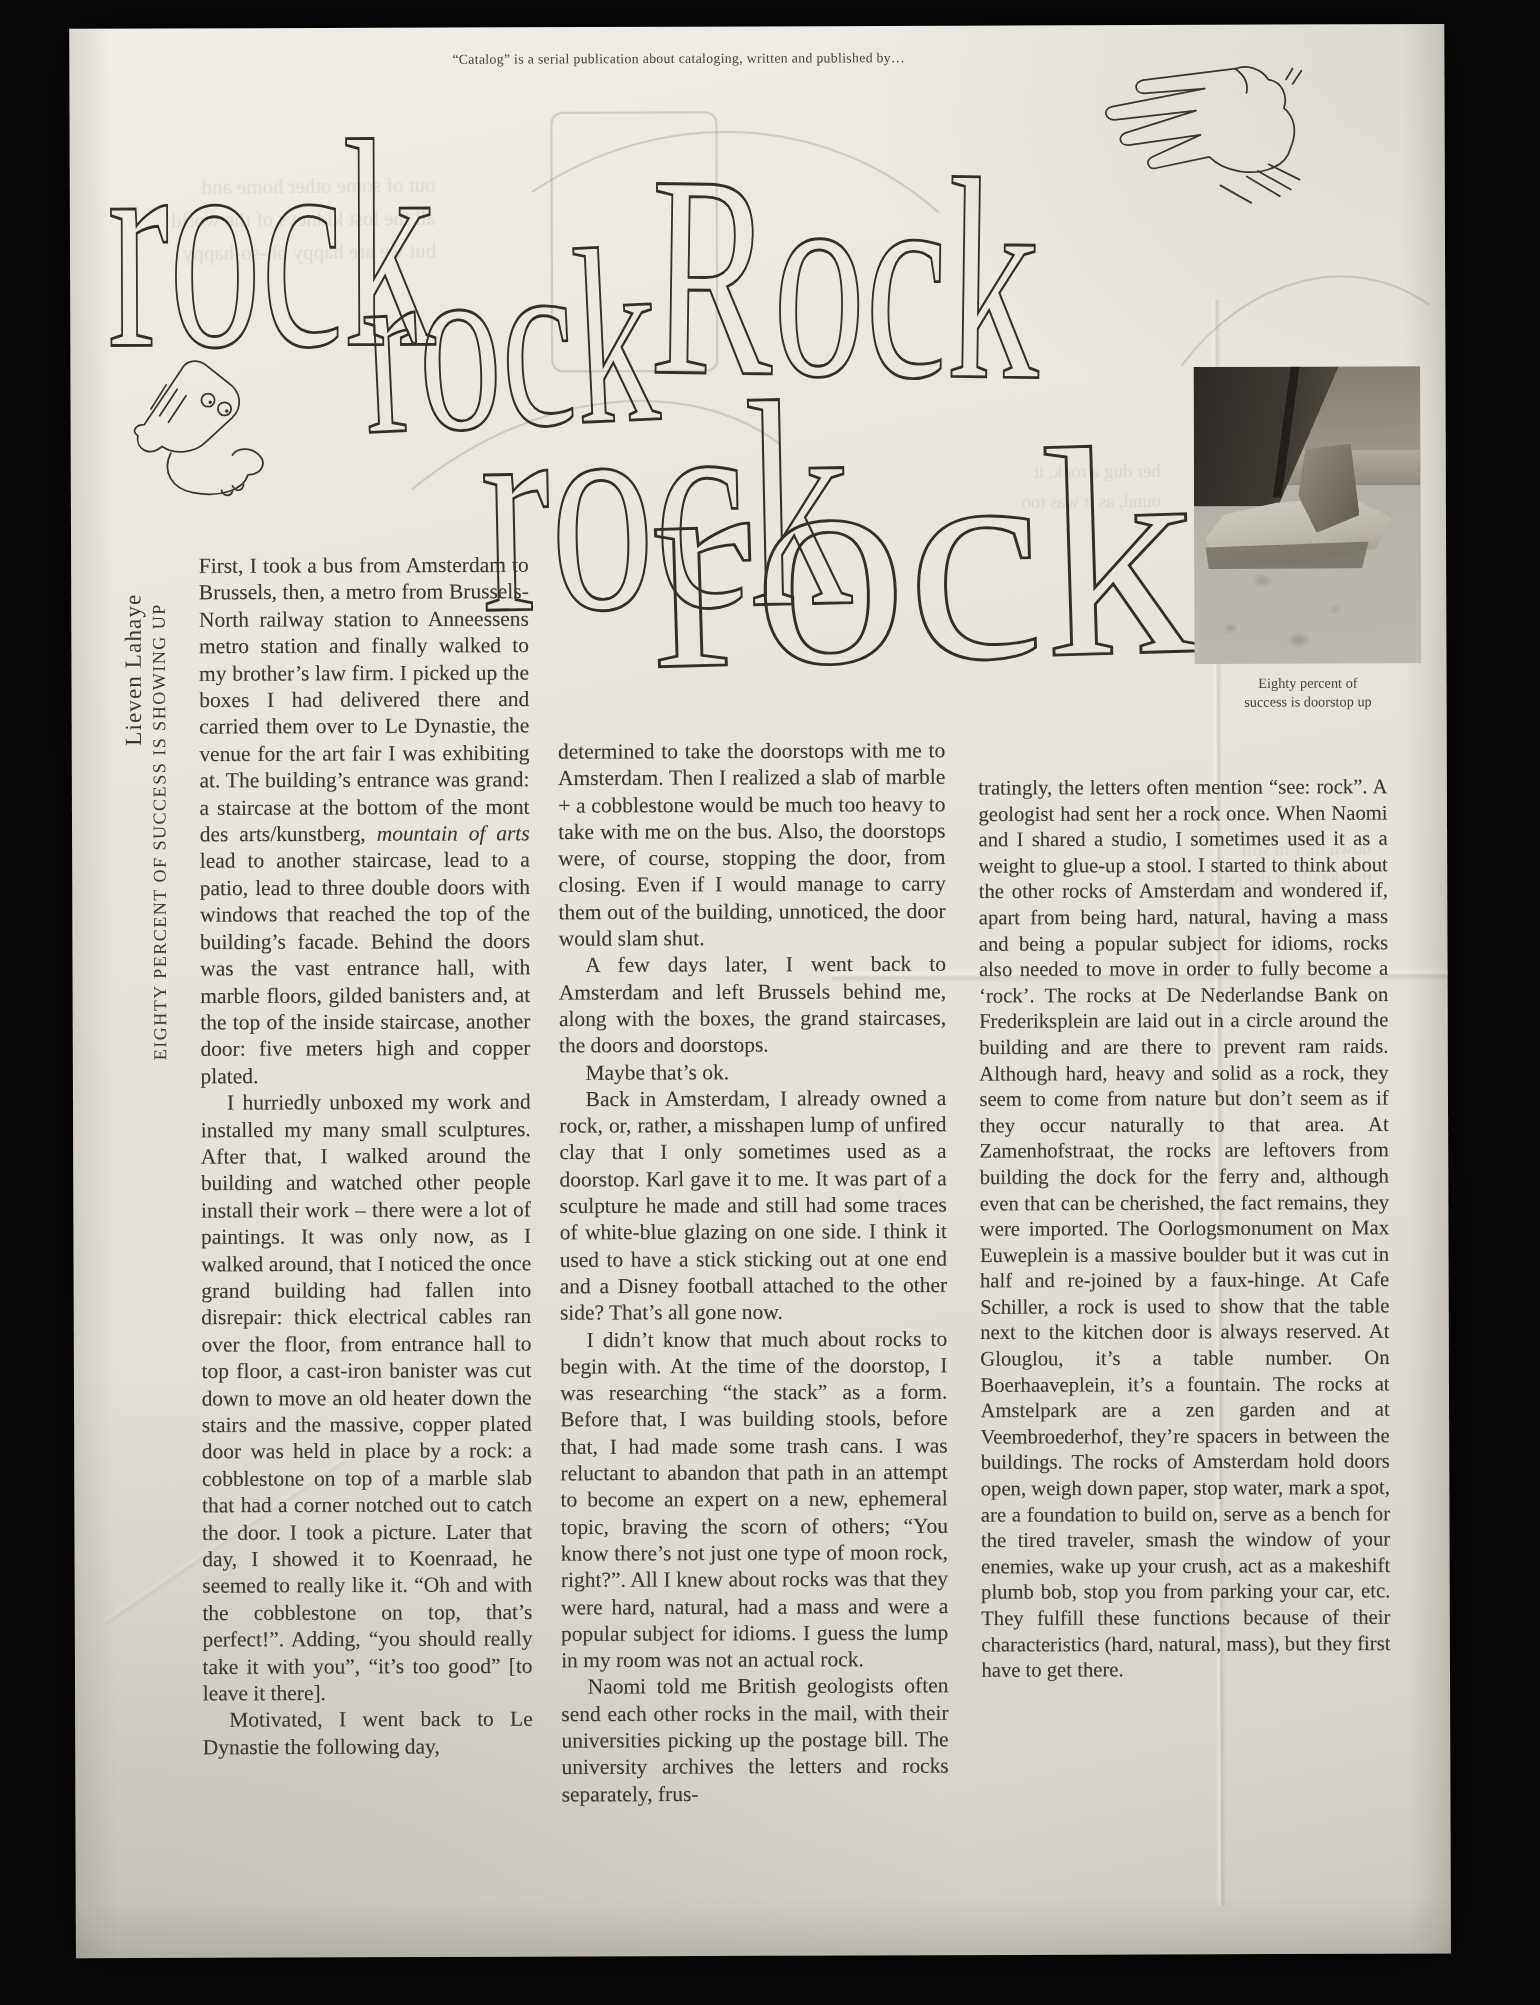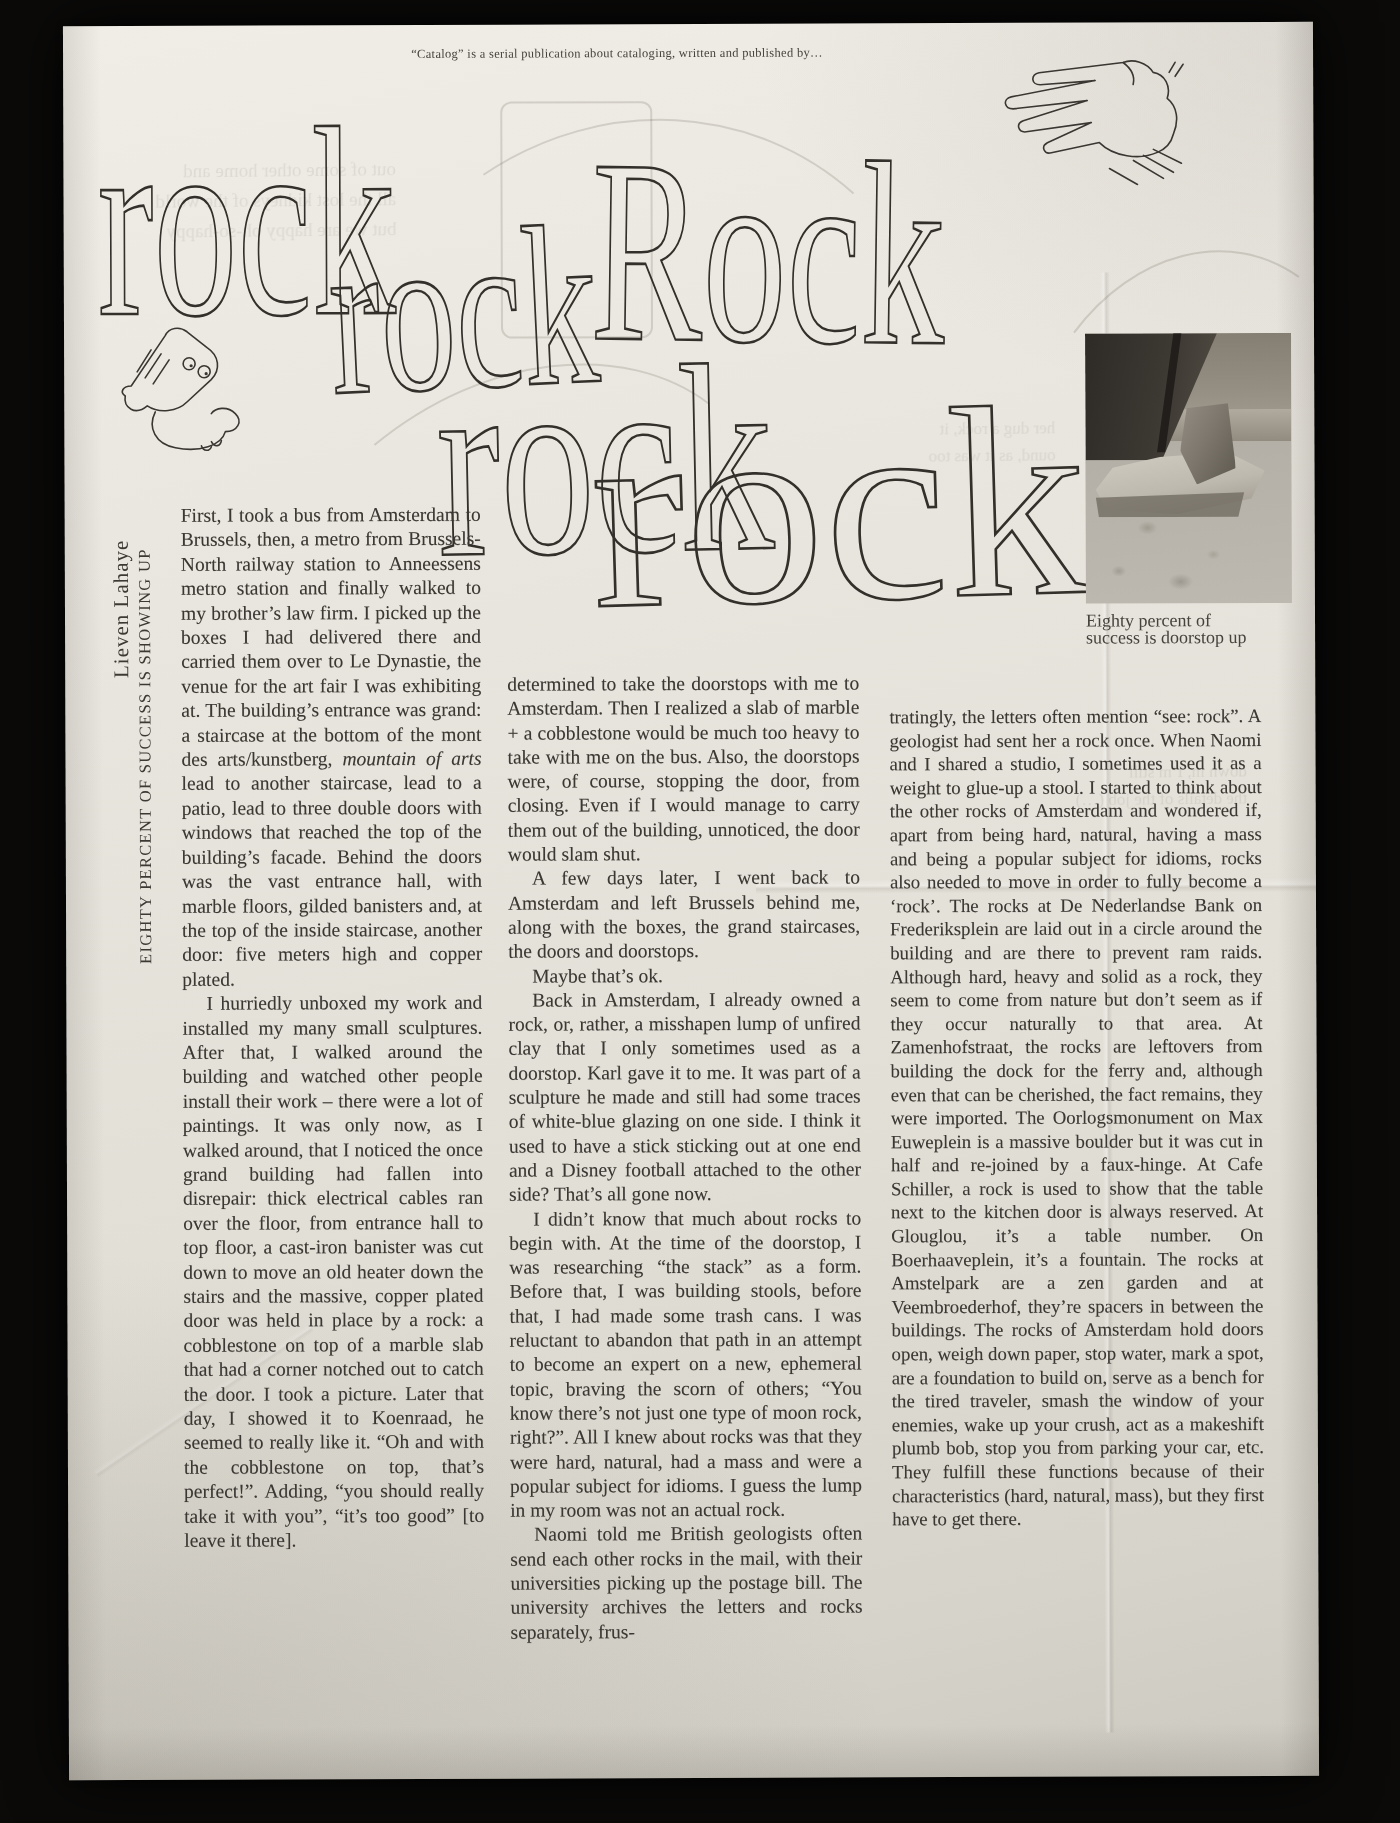--- a/index.html
+++ b/index.html
@@ -80,22 +80,22 @@
     background:linear-gradient(170deg,#d1cdc3 0%, #beb9af 55%, #9a948a 100%);
     clip-path:polygon(0 60%, 10% 25%, 38% 8%, 78% 0, 100% 30%, 92% 75%, 48% 100%, 6% 92%); }
   .ph-slab-edge { position:absolute; left:5%; top:59%; width:72%; height:9%; opacity:.75;
     background:#6e685e; clip-path:polygon(0 20%,100% 0,96% 100%,2% 100%); }
   .ph-cobble { position:absolute; left:46%; top:26%; width:27%; height:30%;
     background:linear-gradient(120deg,#938d83 0%, #7d776d 45%, #5e5950 100%);
     clip-path:polygon(12% 6%, 86% 0, 100% 80%, 30% 100%, 0 58%); }
   .ph-cobble-shadow { position:absolute; left:42%; top:52%; width:36%; height:7%;
     background:radial-gradient(50% 50% at 50% 50%, rgba(60,55,48,0.5), transparent 70%); }
 
-  .caption { position:absolute; left:1021px; top:590px; width:206px; text-align:left;
-    font-size:18px; line-height:17px; color:#46423c; z-index:5; }
+  .caption { position:absolute; left:1021px; top:590px; width:206px; text-align:center;
+    font-size:13px; line-height:17px; color:#46423c; z-index:5; }
 
   .doodle { position:absolute; z-index:3; }
   .doodle path, .doodle line, .doodle circle { fill:none; stroke:#3a3733; stroke-width:1.6;
     stroke-linecap:round; stroke-linejoin:round; }
   .doodle circle.pupil { fill:#3a3733; stroke:none; }
 
   .ghost { position:absolute; transform:scaleX(-1) rotate(0.4deg); color:#6e6a60; opacity:0.13;
     filter:blur(0.6px); font-size:19px; line-height:30px; z-index:1; white-space:nowrap; }
   .ghost div { white-space:nowrap; }
 </style>
@@ -171,20 +171,21 @@
     <div class="ph-cobble"></div>
   </div>
   <div class="caption">
     <div>Eighty percent of</div>
     <div>success is doorstop up</div>
   </div>
 
   <div class="col col-1">
     <p><span>First, I took a bus from Amsterdam to Brussels, then, a metro from Brussels-North railway station to Anneessens metro station and finally walked to my brother’s law firm. I picked up the boxes I had delivered there and carried them over to Le Dynastie, the venue for the art fair I was exhibiting at. The building’s entrance was grand: a staircase at the bottom of the mont des arts/kunstberg, </span><span class="ital">mountain of arts</span><span> lead to another staircase, lead to a patio, lead to three double doors with windows that reached the top of the building’s facade. Behind the doors was the vast entrance hall, with marble floors, gilded banisters and, at the top of the inside staircase, another door: five meters high and copper plated.</span></p>
     <p class="ind">I hurriedly unboxed my work and installed my many small sculptures. After that, I walked around the building and watched other people install their work – there were a lot of paintings. It was only now, as I walked around, that I noticed the once grand building had fallen into disrepair: thick electrical cables ran over the floor, from entrance hall to top floor, a cast-iron banister was cut down to move an old heater down the stairs and the massive, copper plated door was held in place by a rock: a cobblestone on top of a marble slab that had a corner notched out to catch the door. I took a picture. Later that day, I showed it to Koenraad, he seemed to really like it. “Oh and with the cobblestone on top, that’s perfect!”. Adding, “you should really take it with you”, “it’s too good” [to leave it there].</p>
+    <p class="ind">Motivated, I went back to Le Dynastie the following day,</p>
   </div>
 
   <div class="col col-2">
     <p>determined to take the doorstops with me to Amsterdam. Then I realized a slab of marble + a cobblestone would be much too heavy to take with me on the bus. Also, the doorstops were, of course, stopping the door, from closing. Even if I would manage to carry them out of the building, unnoticed, the door would slam shut.</p>
     <p class="ind">A few days later, I went back to Amsterdam and left Brussels behind me, along with the boxes, the grand staircases, the doors and doorstops.</p>
     <p class="ind">Maybe that’s ok.</p>
     <p class="ind">Back in Amsterdam, I already owned a rock, or, rather, a misshapen lump of unfired clay that I only sometimes used as a doorstop. Karl gave it to me. It was part of a sculpture he made and still had some traces of white-blue glazing on one side. I think it used to have a stick sticking out at one end and a Disney football attached to the other side? That’s all gone now.</p>
     <p class="ind">I didn’t know that much about rocks to begin with. At the time of the doorstop, I was researching “the stack” as a form. Before that, I was building stools, before that, I had made some trash cans. I was reluctant to abandon that path in an attempt to become an expert on a new, ephemeral topic, braving the scorn of others; “You know there’s not just one type of moon rock, right?”. All I knew about rocks was that they were hard, natural, had a mass and were a popular subject for idioms. I guess the lump in my room was not an actual rock.</p>
     <p class="ind">Naomi told me British geologists often send each other rocks in the mail, with their universities picking up the postage bill. The university archives the letters and rocks separately, frus-</p>
   </div>

